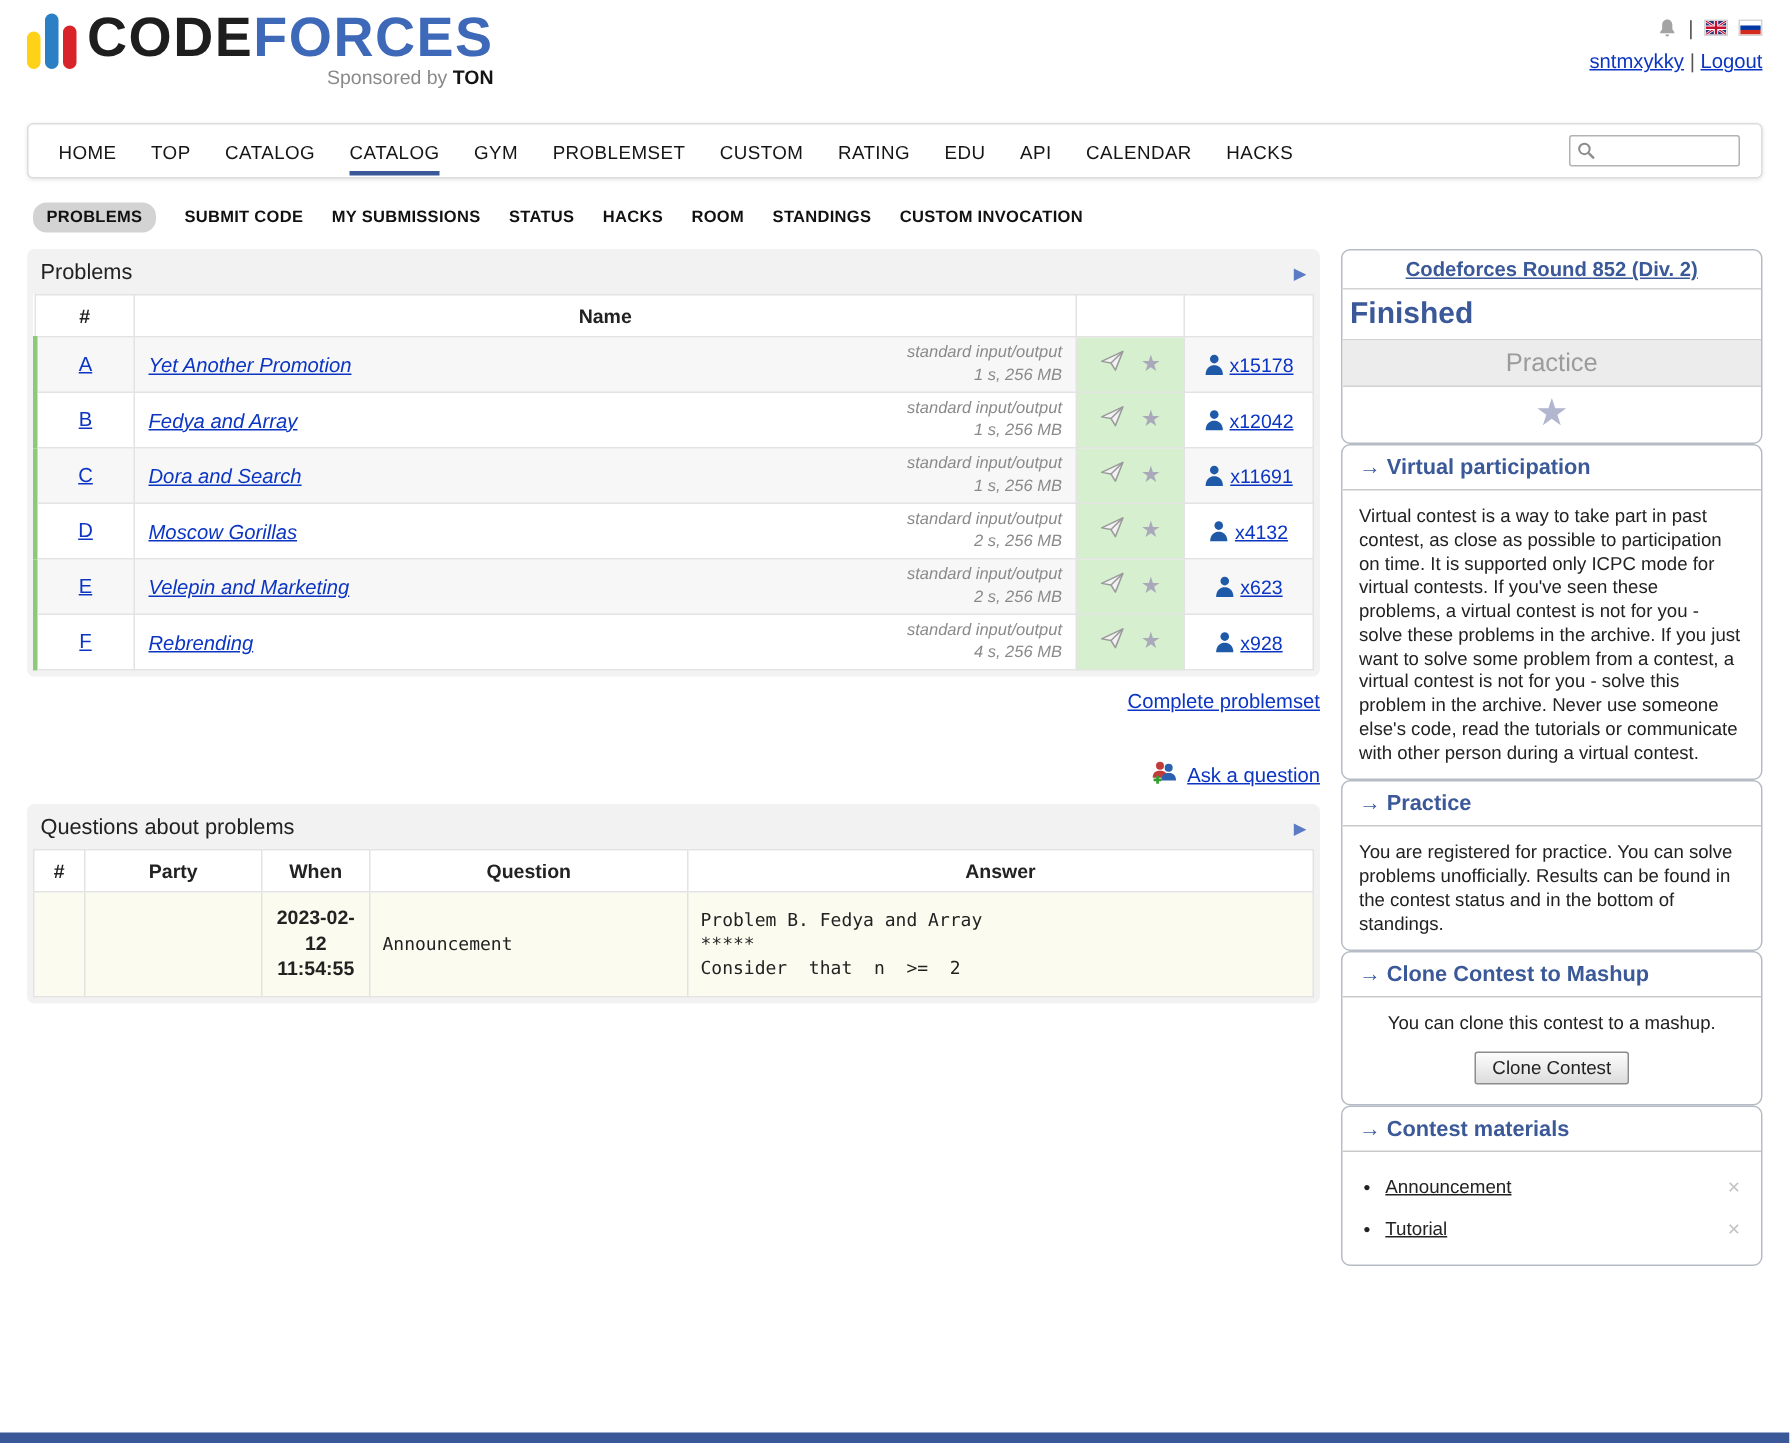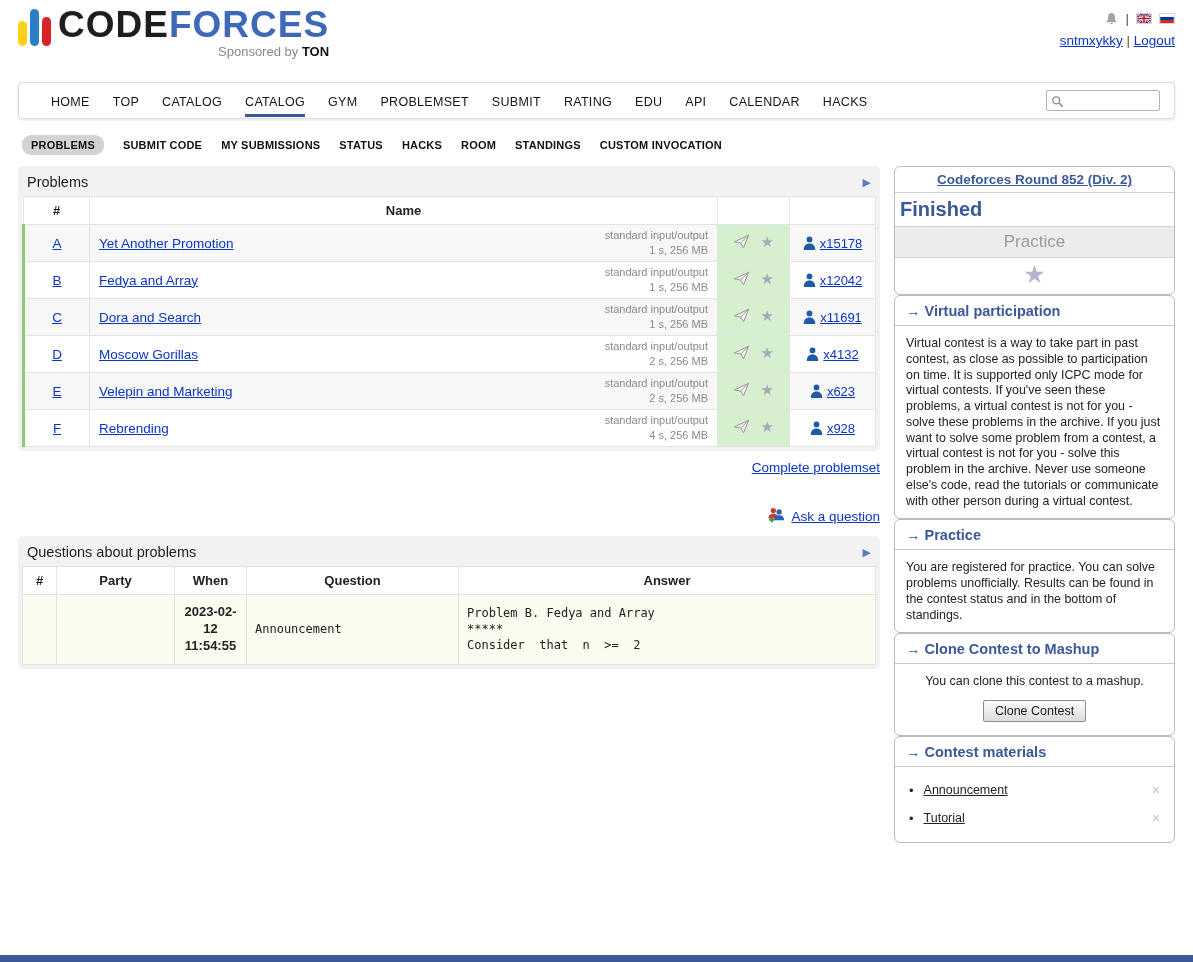--- a/index.html
+++ b/index.html
@@ -35,21 +35,21 @@
   .sep { color: #555; }
   .flag svg { display: block; border: 1px solid #d5d5d5; }
   .bell svg { display: block; }
   .user-row { margin-top: 7px; }
 
   
   .mainnav {
     border: 1px solid #dcdcdc; border-radius: 4px;
     box-shadow: 0 1px 3px rgba(0,0,0,0.10);
     height: 37px; display: flex; align-items: center; justify-content: space-between;
-    padding: 0 14px 0 32px; margin-top: 2px; background: #fff;
+    padding: 0 14px 0 20px; margin-top: 2px; background: #fff;
   }
   .nav-items { display: flex; gap: 23px; align-items: center; }
   .nav-items a { text-decoration: none; color: #151515; font-size: 12.5px; letter-spacing: 0.3px; padding: 10px 0 8px 0; }
   .nav-items a.active { border-bottom: 3px solid #3b5998; padding-bottom: 5px; }
   .search-wrap { position: relative; }
   .search-input { width: 114px; height: 21px; border: 1px solid #b3b3b3; border-radius: 2px; padding: 0 4px 0 23px; font-size: 12px; font-family: "Liberation Sans", sans-serif; }
   .mag { position: absolute; left: 5px; top: 4px; }
 
   
   .subnav { display: flex; gap: 19px; align-items: center; margin: 16px 0 11px 0; padding-left: 4px; }
@@ -67,21 +67,21 @@
   .arrow { color: #5b7cc4; font-size: 11px; }
   table.grid { width: 100%; border-collapse: collapse; background: #fff; }
   .grid th, .grid td { border: 1px solid #e3e3e3; }
   .grid th { font-size: 13px; padding: 6px 4px; text-align: center; }
 
   
   .col-id { width: 66px; text-align: center; }
   .prob-row td { height: 37px; }
   .prob-row td:first-child { border-left: 3px solid #8cc979; }
   .prob-row.odd { background: #f7f7f7; }
-  .name-cell { padding: 0 9px; }
+  .name-cell { padding: 0 9px; font-style: italic; }
   .name-flex { display: flex; justify-content: space-between; align-items: center; gap: 8px; }
   .prob-name, .col-id a { font-size: 13.5px; }
   .limits { color: #8a8a8a; font-size: 11px; text-align: right; white-space: pre-line; line-height: 1.35; }
   .col-actions { width: 72px; background: #d6efcf; text-align: center; }
   .col-actions .fav { color: #a9a9bb; font-size: 15px; text-decoration: none; margin-left: 6px; cursor: pointer; }
   .col-actions .plane { cursor: pointer; display: inline-block; vertical-align: middle; }
   .col-count { width: 86px; }
   .count-wrap { display: flex; align-items: center; justify-content: center; gap: 4px; }
   .count-wrap a { font-size: 13px; }
   .count-wrap .person svg { display: block; }
@@ -180,21 +180,21 @@
   </header>
 
   <nav class="mainnav">
     <div class="nav-items">
       <a>HOME</a>
       <a>TOP</a>
       <a>CATALOG</a>
       <a class="active">CATALOG</a>
       <a>GYM</a>
       <a>PROBLEMSET</a>
-      <a>SUBMIT</a>
+      <a>CUSTOM</a>
       <a>RATING</a>
       <a>EDU</a>
       <a>API</a>
       <a>CALENDAR</a>
       <a>HACKS</a>
     </div>
     <div class="search-wrap">
       <span class="mag">
         <svg width="13" height="13" viewBox="0 0 16 16">
             <circle cx="6.5" cy="6.5" r="4.3" fill="none" stroke="#8a8a8a" stroke-width="1.6"></circle>

